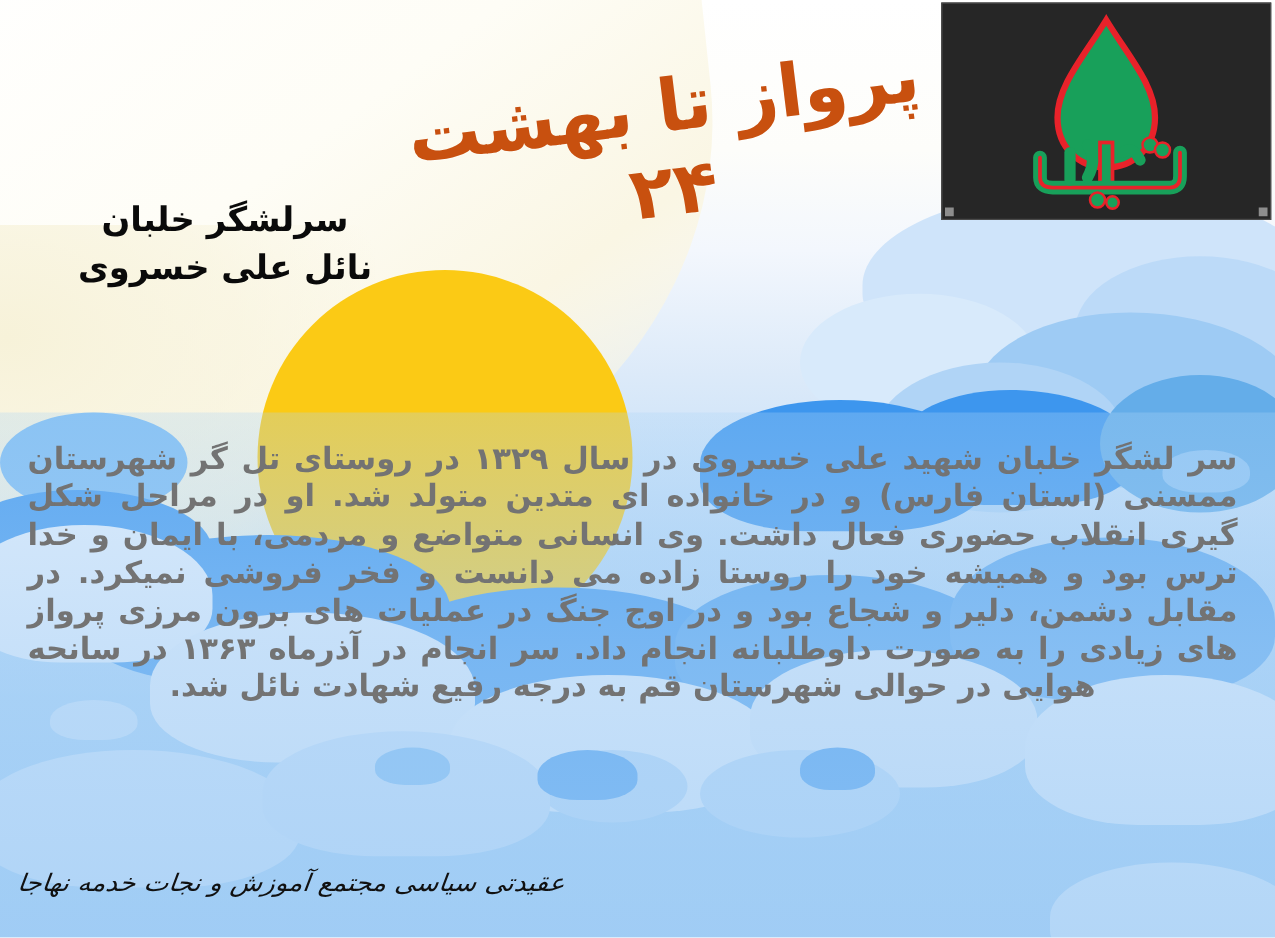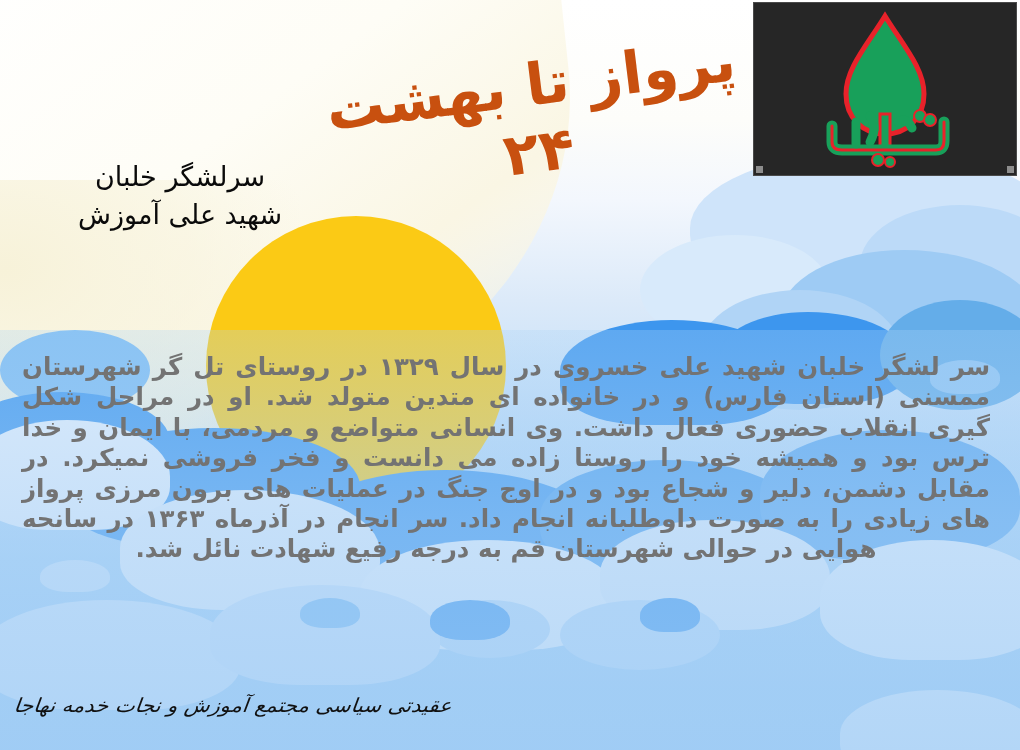--- a/index.html
+++ b/index.html
@@ -129,21 +129,21 @@
     text-shadow:0 1px 0 rgba(255,255,255,0.35);
   }
 
   
   .name-block{
     position:absolute;left:30px;top:158px;width:300px;
     text-align:center;
     direction:rtl;
     color:#0a0a0a;
     font-size:27px;
-    font-weight:normal;
+    font-weight:bold;
     line-height:1.42;
   }
 
   
   .body-text{
     position:absolute;
     left:22px;top:352px;width:968px;
     direction:rtl;
     text-align:justify;
     text-align-last:center;
@@ -232,20 +232,20 @@
       <circle cx="100" cy="152" r="5" fill="#18a05a" stroke="#e8222a" stroke-width="2"></circle>
     </svg>
     <span class="handle h-bl"></span>
     <span class="handle h-br"></span>
   </div>
 
   <div class="title">پرواز تا بهشت ۲۴</div>
 
   <div class="name-block">
     <div>سرلشگر خلبان</div>
-    <div>شهید علی آموزش</div>
+    <div>نائل علی خسروی</div>
   </div>
 
   <div class="body-text">سر لشگر خلبان شهید علی خسروی در سال ۱۳۲۹ در روستای تل گر شهرستان ممسنی (استان فارس) و در خانواده ای متدین متولد شد. او در مراحل شکل گیری انقلاب حضوری فعال داشت. وی انسانی متواضع و مردمی، با ایمان و خدا ترس بود و همیشه خود را روستا زاده می دانست و فخر فروشی نمیکرد. در مقابل دشمن، دلیر و شجاع بود و در اوج جنگ در عملیات های برون مرزی پرواز های زیادی را به صورت داوطلبانه انجام داد. سر انجام در آذرماه ۱۳۶۳ در سانحه هوایی در حوالی شهرستان قم به درجه رفیع شهادت نائل شد.</div>
 
   <div class="footer">عقیدتی سیاسی مجتمع آموزش و نجات خدمه نهاجا</div>
 
 </div>
 
 </body></html>

